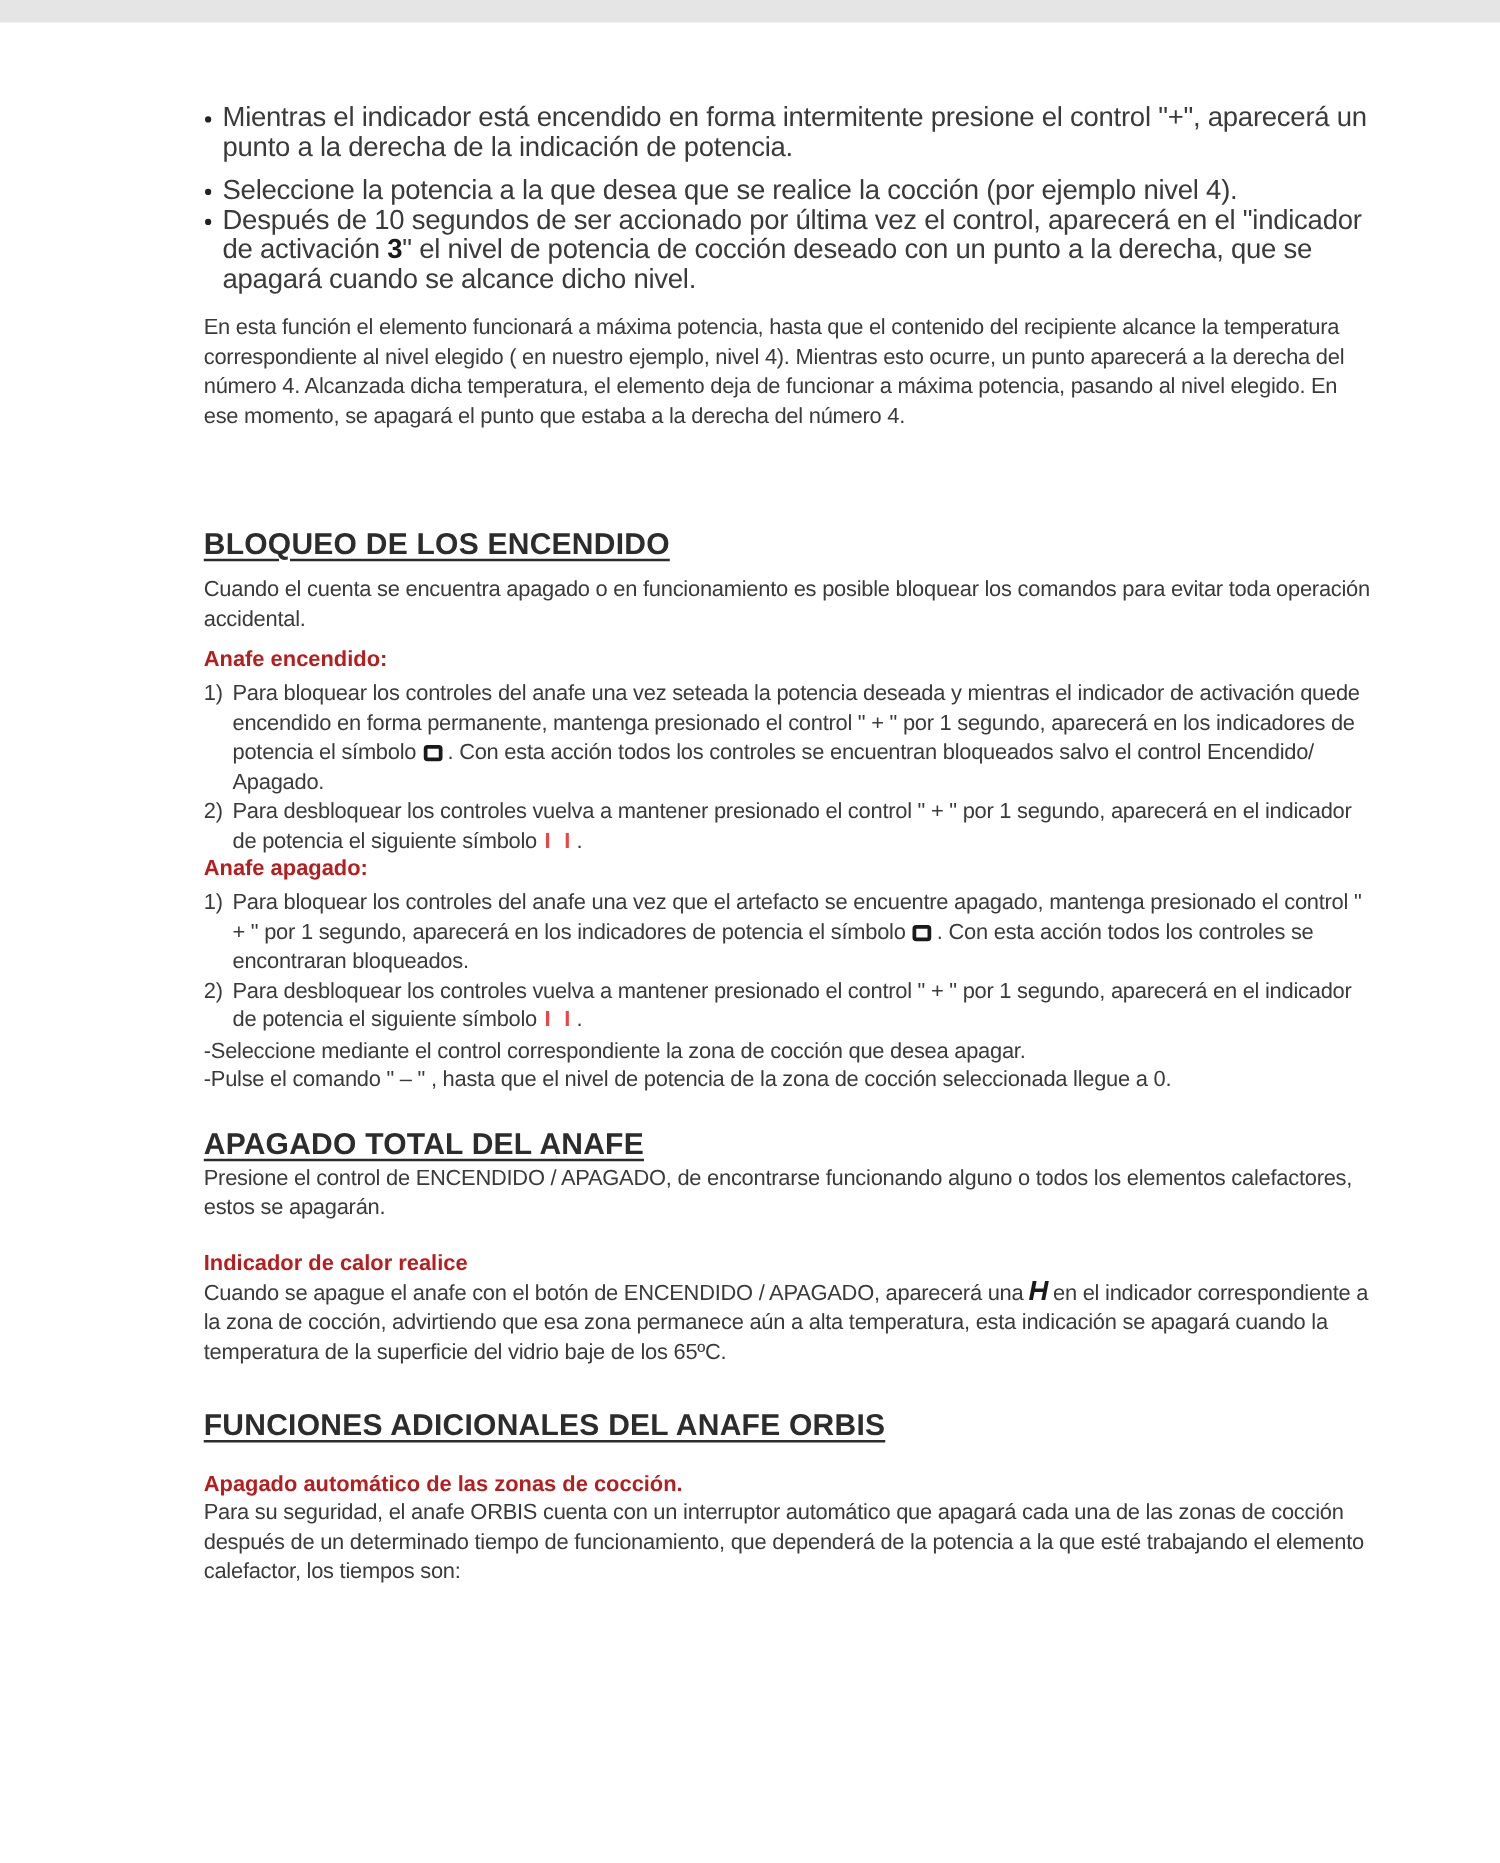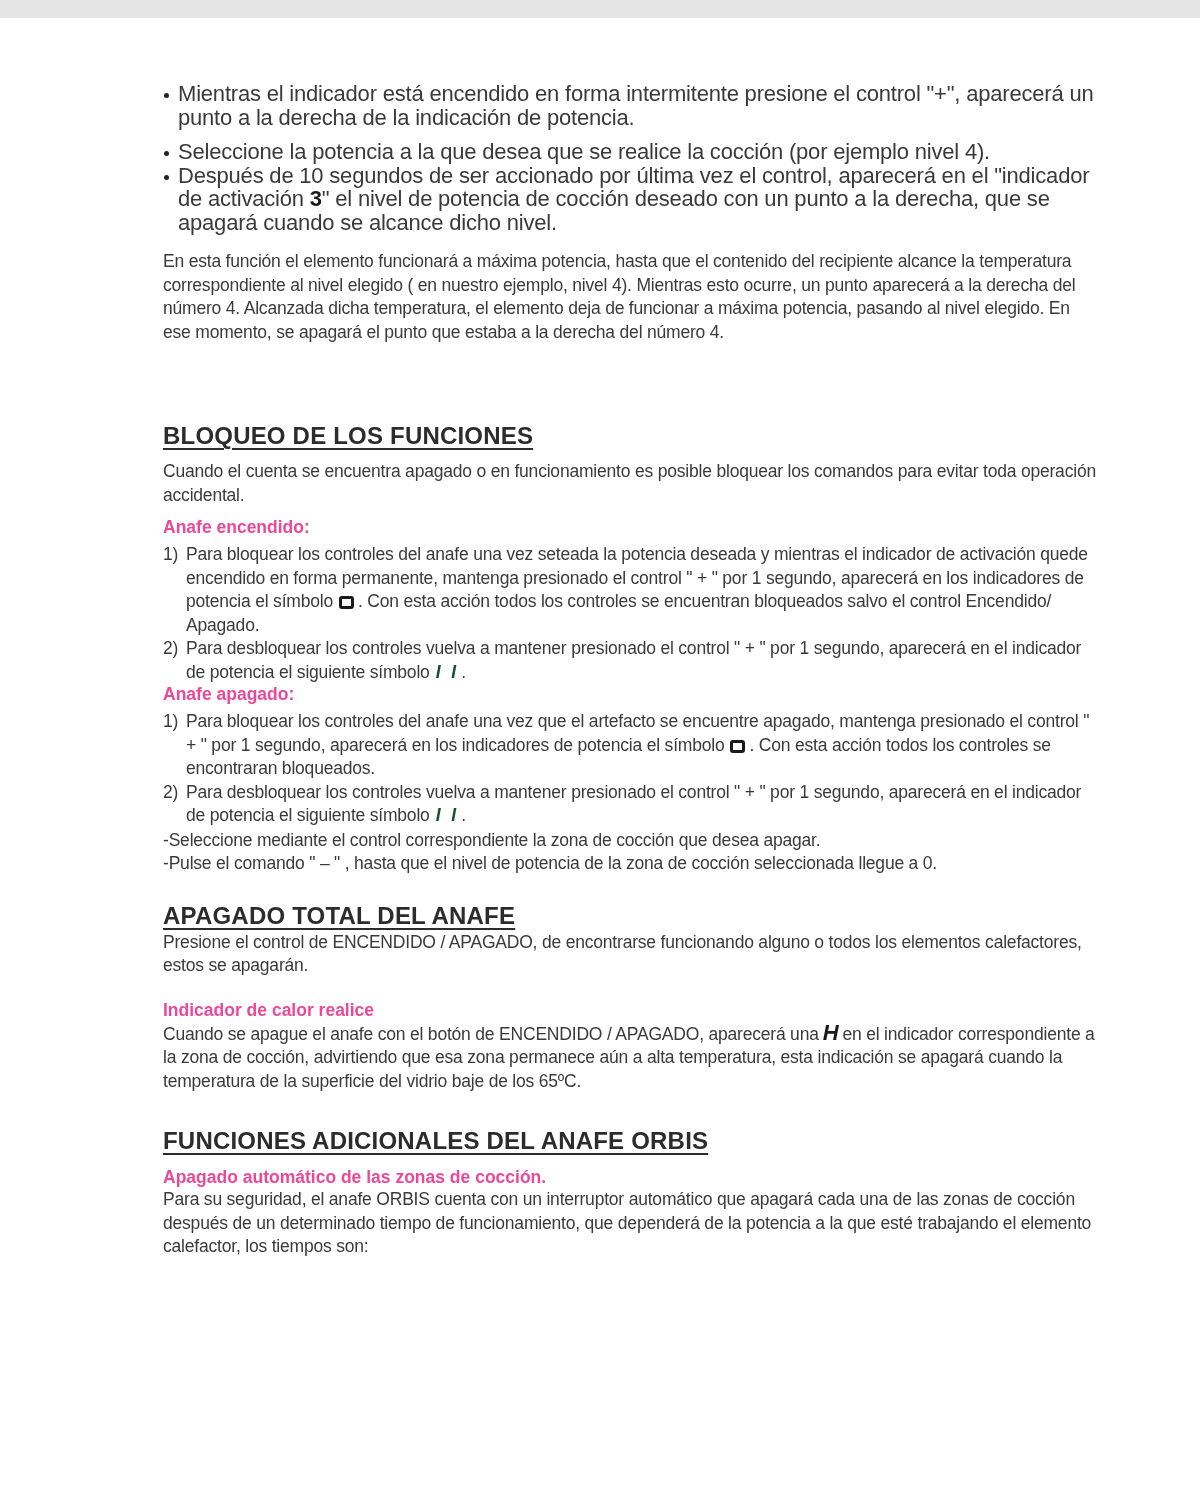--- a/index.html
+++ b/index.html
@@ -9,42 +9,42 @@
     color: #3a3a3a;
   }
   .topbar { position: absolute; left: 0; top: 0; width: 1200px; height: 18px; background: #e5e5e5; }
   .page { position: absolute; left: 163px; top: 80px; width: 935px; }
   .p { font-size: 17.5px; line-height: 23.5px; margin: 0; letter-spacing: -0.2px; }
   .bullet { position: relative; padding-left: 15px; margin: 0; font-size: 22px; line-height: 23.5px; letter-spacing: -0.2px; }
   .bullet::before { content: ""; position: absolute; left: 1px; top: 11px; width: 5px; height: 5px; border-radius: 50%; background: #222; }
   .num { position: relative; padding-left: 23px; margin: 0; font-size: 17.5px; line-height: 23.5px; letter-spacing: -0.2px; }
   .num .n { position: absolute; left: 0; top: 0; }
   .h2 { font-size: 24px; font-weight: bold; color: #2c2c2c; text-decoration: underline; text-decoration-thickness: 2px; text-underline-offset: 4px; margin: 0; letter-spacing: 0.2px; }
-  .h3 { font-size: 17.5px; font-weight: bold; color: #ec4899; margin: 0; }
+  .h3 { font-size: 17.5px; font-weight: bold; color: #b91c1c; margin: 0; }
   .sym-lock { display: inline-block; width: 15px; height: 13px; border: 3px solid #1a1a1a; border-radius: 3px; vertical-align: -2px; margin: 0 4px 0 6px; box-sizing: border-box; }
-  .sym-bars { display: inline-block; font-weight: bold; color: #14532d; margin: 0 2px 0 6px; letter-spacing: 3px; font-style: italic; }
+  .sym-bars { display: inline-block; font-weight: bold; color: #ef4444; margin: 0 2px 0 6px; letter-spacing: 3px; }
   .sym-h { font-weight: bold; font-style: italic; font-size: 22px; color: #1a1a1a; margin: 0 4px; }
   .b3 { font-weight: bold; color: #1a1a1a; }
 </style>
 </head>
 <body>
 
 <div class="topbar"></div>
 
 <div class="page">
 
   <p class="bullet" style="margin-top:2px">Mientras el indicador está encendido en forma intermitente presione el control "+", aparecerá un punto a la derecha de la indicación de potencia.</p>
   <p class="bullet" style="margin-top:11px">Seleccione la potencia a la que desea que se realice la cocción (por ejemplo nivel 4).</p>
   <p class="bullet">
     <span>Después de 10 segundos de ser accionado por última vez el control, aparecerá en el "indicador de activación </span><span class="b3">3</span><span>" el nivel de potencia de cocción deseado con un punto a la derecha, que se apagará cuando se alcance dicho nivel.</span>
   </p>
 
   <p class="p" style="margin-top:16px">En esta función el elemento funcionará a máxima potencia, hasta que el contenido del recipiente alcance la temperatura correspondiente al nivel elegido ( en nuestro ejemplo, nivel 4). Mientras esto ocurre, un punto aparecerá a la derecha del número 4. Alcanzada dicha temperatura, el elemento deja de funcionar a máxima potencia, pasando al nivel elegido. En ese momento, se apagará el punto que estaba a la derecha del número 4.</p>
 
-  <h2 class="h2" style="margin-top:78px">BLOQUEO DE LOS FUNCIONES</h2>
+  <h2 class="h2" style="margin-top:78px">BLOQUEO DE LOS ENCENDIDO</h2>
   <p class="p" style="margin-top:10px">Cuando el cuenta se encuentra apagado o en funcionamiento es posible bloquear los comandos para evitar toda operación accidental.</p>
 
   <h3 class="h3" style="margin-top:10px">Anafe encendido:</h3>
   <p class="num" style="margin-top:5px">
     <span class="n">1)</span><span>Para bloquear los controles del anafe una vez seteada la potencia deseada y mientras el indicador de activación quede encendido en forma permanente, mantenga presionado el  control " + " por 1 segundo, aparecerá en los indicadores de potencia el símbolo</span><span class="sym-lock"></span><span>. Con esta acción todos los controles se encuentran bloqueados salvo el control Encendido/ Apagado.</span>
   </p>
   <p class="num">
     <span class="n">2)</span><span>Para desbloquear los controles vuelva a mantener presionado el control " + " por 1 segundo, aparecerá  en el indicador de potencia el siguiente símbolo</span><span class="sym-bars">I I</span><span>.</span>
   </p>
 
@@ -61,16 +61,16 @@
 
   <h2 class="h2" style="margin-top:26px">APAGADO TOTAL DEL ANAFE</h2>
   <p class="p" style="margin-top:1px">Presione el control de ENCENDIDO / APAGADO, de encontrarse funcionando alguno o todos los elementos calefactores, estos se apagarán.</p>
 
   <h3 class="h3" style="margin-top:22px">Indicador de calor realice</h3>
   <p class="p">
     <span>Cuando se apague el anafe con el botón de ENCENDIDO / APAGADO, aparecerá una</span><span class="sym-h">H</span><span>en el indicador correspondiente a la zona de cocción, advirtiendo que esa zona permanece aún a alta temperatura, esta indicación se apagará cuando la temperatura de la superficie del vidrio baje de los 65ºC.</span>
   </p>
 
   <h2 class="h2" style="margin-top:34px">FUNCIONES ADICIONALES DEL ANAFE ORBIS</h2>
-  <h3 class="h3" style="margin-top:12px">Apagado automático de las zonas de cocción.</h3>
+  <h3 class="h3" style="margin-top:22px">Apagado automático de las zonas de cocción.</h3>
   <p class="p">Para su seguridad, el anafe ORBIS  cuenta con un interruptor automático que apagará cada una de las zonas de cocción después de un determinado tiempo de funcionamiento, que dependerá de la potencia a la que esté trabajando el elemento calefactor, los tiempos son:</p>
 
 </div>
 
 </body></html>

